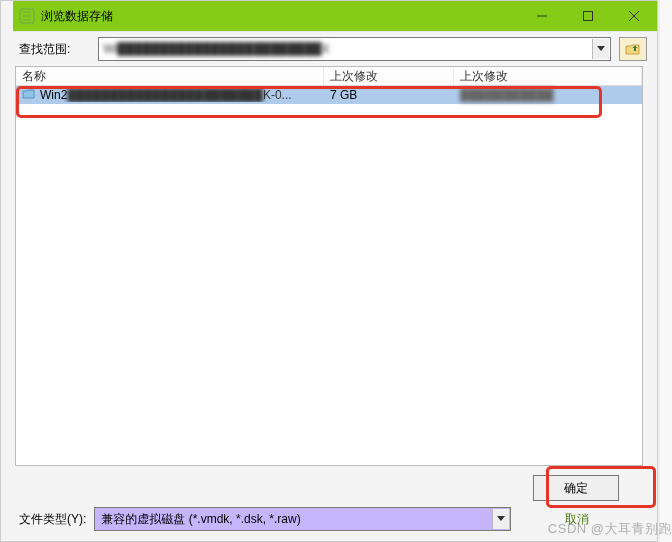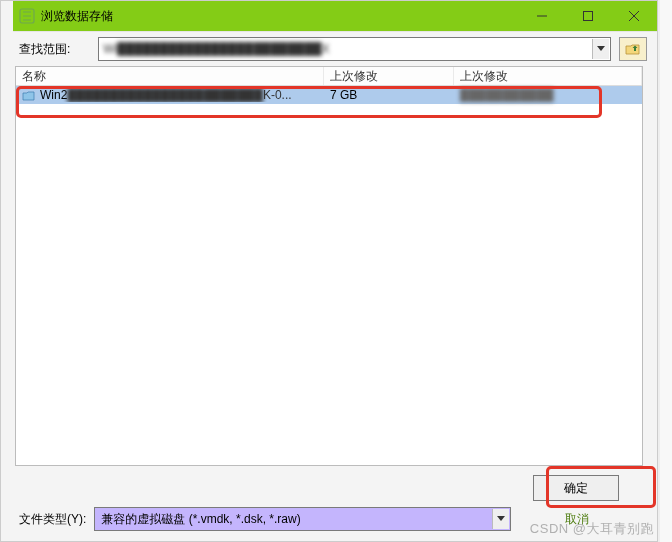--- a/index.html
+++ b/index.html
@@ -122,21 +122,21 @@
     align-items: center;
     font-size: 12px;
   }
   .file-row.selected {
     background: #aecbec;
   }
   .file-row .cell {
     padding: 0 6px;
     box-sizing: border-box;
     overflow: hidden; white-space: nowrap; text-overflow: ellipsis;
-    display: flex; align-items: flex-end; gap: 4px;
+    display: flex; align-items: flex-start; gap: 4px;
   }
   .file-row .c-name { width: 308px; }
   .file-row .c-size { width: 130px; }
   .file-row .c-mod  { flex: 1; filter: blur(2px); color: #666; }
   .file-row .name-text {
     display: inline-block;
     filter: blur(2px);
     color: #333;
   }
   .file-row .suffix { filter: none; color: #333; }
@@ -188,21 +188,21 @@
   .filetype-combo .ft-text { flex: 1; }
   .filetype-combo .dd {
     width: 16px; height: 20px;
     display: flex; align-items: center; justify-content: center;
     border-left: 1px solid #bbb;
     background: #efefef;
   }
 
   .watermark {
     position: absolute;
-    right: 18px; bottom: 4px;
+    right: 0; bottom: 4px;
     color: rgba(120,120,120,0.55);
     font-size: 13px;
     pointer-events: none;
     letter-spacing: 0.5px;
   }
 </style>
 </head>
 <body>
 
 <div class="dialog">

